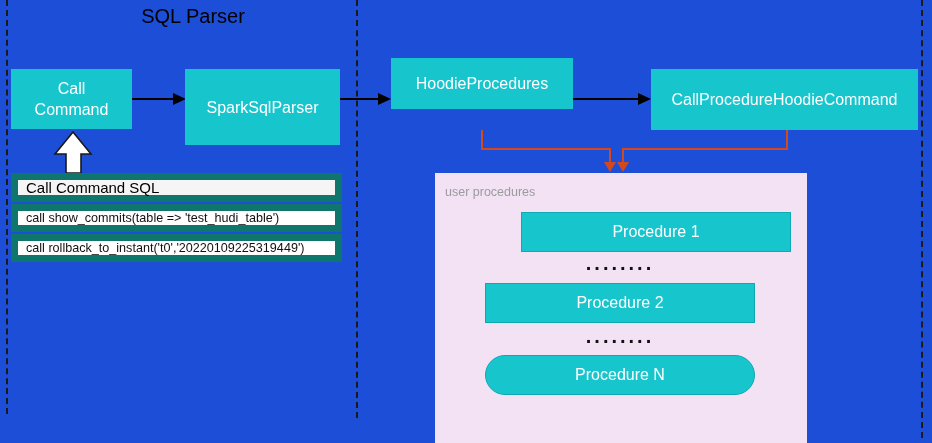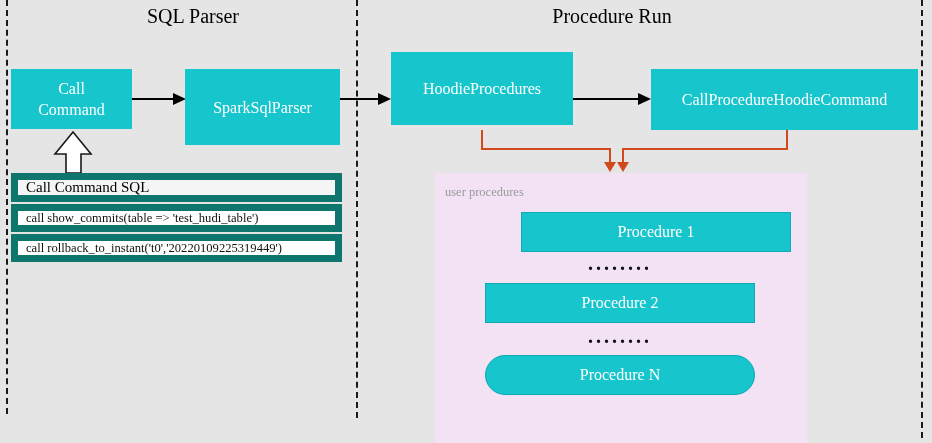--- a/index.html
+++ b/index.html
@@ -1,18 +1,18 @@
 <!DOCTYPE html>
 <html><head>
 <meta charset="utf-8">
 <style>
   html,body{margin:0;padding:0;background:#fff;}
   #canvas{
-    position:relative;width:932px;height:443px;background:#e5e5e5;
-    font-family:Liberation Serif, serif;overflow:hidden;
+    position:relative;width:932px;height:443px;background:#1d4ed8;
+    font-family:Liberation Sans, sans-serif;overflow:hidden;
   }
   .abs{position:absolute;}
   .vdash{width:0;border-left:2px dashed #1a1a1a;}
   .section-title{font-size:20px;color:#000;text-align:center;white-space:nowrap;}
   .node{
     background:#17c5cd;color:#ffffff;display:flex;align-items:center;justify-content:center;
     text-align:center;font-size:16px;line-height:21px;white-space:nowrap;
   }
   .proc-node{
     background:#17c5cd;border:1px solid #0fa9b4;color:#fff;display:flex;align-items:center;
@@ -34,21 +34,20 @@
 </head>
 <body>
 
 <div id="canvas">
 
   <div class="abs vdash" style="left:6px;top:0;height:414px;"></div>
   <div class="abs vdash" style="left:356px;top:0;height:418px;"></div>
   <div class="abs vdash" style="left:921px;top:0;height:438px;"></div>
 
   <div class="abs section-title" style="left:43px;top:5px;width:300px;">SQL Parser</div>
-  <div class="abs section-title" style="left:462px;top:5px;width:300px;">Procedure Run</div>
 
   <svg class="abs" style="left:0;top:0;" width="932" height="443" viewBox="0 0 932 443">
 
     <g>
       <line x1="132" y1="99" x2="175" y2="99" stroke="#000" stroke-width="2"></line>
       <polygon points="186,99 173,93 173,105" fill="#000"></polygon>
     </g>
     <g>
       <line x1="340" y1="99" x2="380" y2="99" stroke="#000" stroke-width="2"></line>
       <polygon points="391,99 378,93 378,105" fill="#000"></polygon>
@@ -69,21 +68,21 @@
       <polyline points="787,130 787,149 623,149 623,163" fill="none" stroke="#d2491e" stroke-width="2"></polyline>
       <polygon points="623,172 617,162 629,162" fill="#d2491e"></polygon>
     </g>
   </svg>
 
   <div class="abs node" style="left:11px;top:69px;width:121px;height:60px;flex-direction:column;">
     <span>Call</span>
     <span>Command</span>
   </div>
   <div class="abs node" style="left:185px;top:69px;width:155px;height:76px;">SparkSqlParser</div>
-  <div class="abs node" style="left:391px;top:52px;width:182px;height:73px;">HoodieProcedures</div>
+  <div class="abs node" style="left:391px;top:58px;width:182px;height:51px;">HoodieProcedures</div>
   <div class="abs node" style="left:651px;top:69px;width:267px;height:61px;">CallProcedureHoodieCommand</div>
 
   <div class="abs edge-label" style="left:543px;top:130px;width:60px;">Build</div>
   <div class="abs edge-label" style="left:687px;top:130px;width:60px;">Call</div>
 
   <div class="abs sql-table" style="left:11px;top:173px;">
     <div class="sql-cell sql-header">Call Command SQL</div>
     <div class="sql-cell sql-row">call show_commits(table =&gt; 'test_hudi_table')</div>
     <div class="sql-cell sql-row">call rollback_to_instant('t0','20220109225319449')</div>
   </div>

